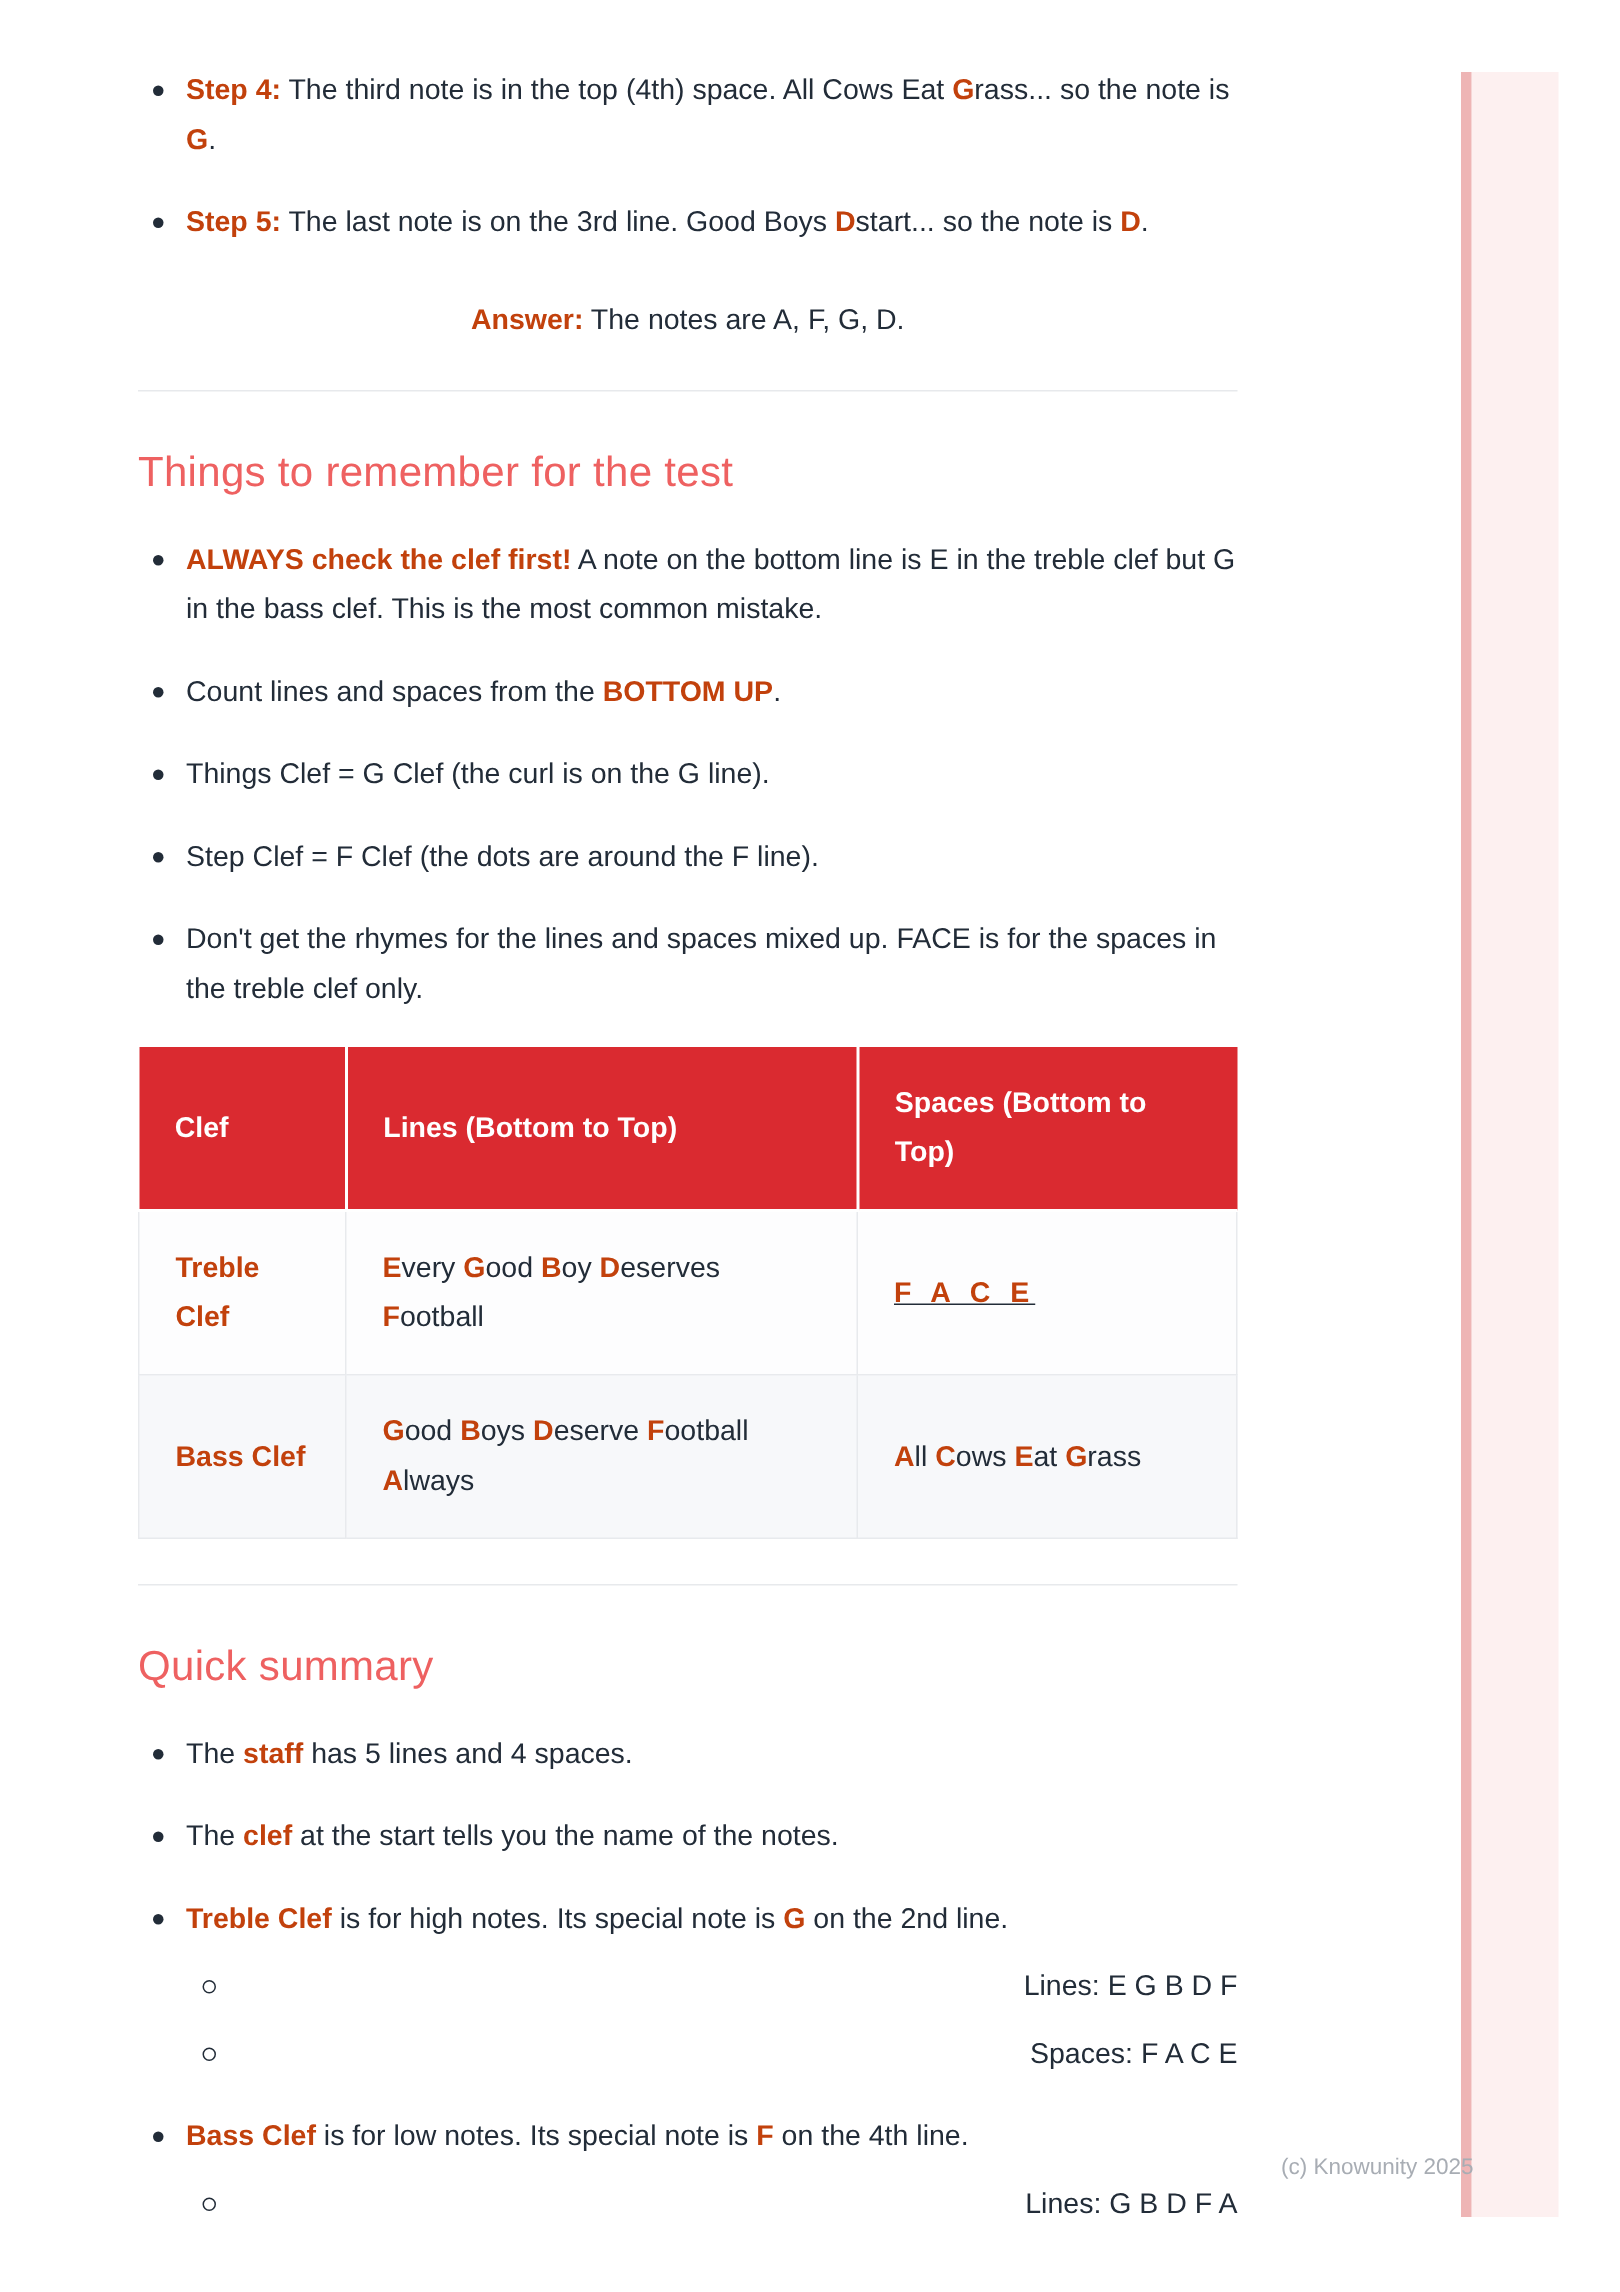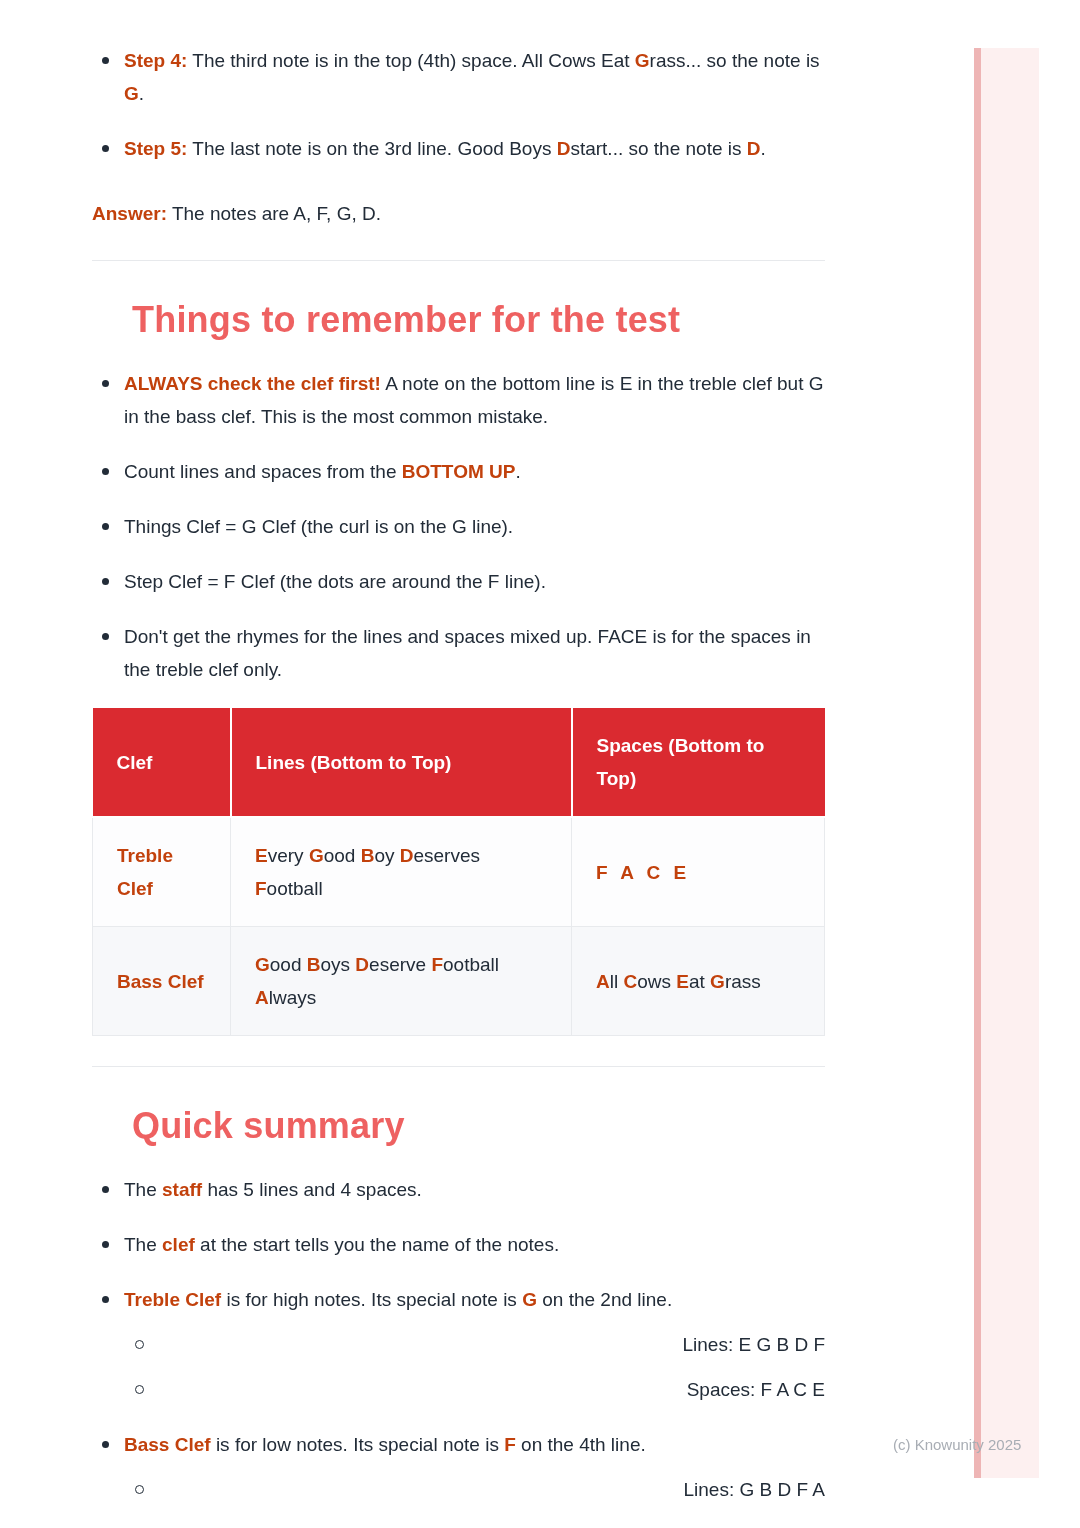--- a/index.html
+++ b/index.html
@@ -9,21 +9,21 @@
     background:#ffffff;
     font-family:"Liberation Sans","DejaVu Sans",sans-serif;
     color:#222c38;
     overflow:hidden;
   }
   .content {
     position:absolute;
     left:92px; top:44px;
     width:733px;
   }
-  .body-text { font-size:19px; line-height:33px; }
+  .body-text { font-size:19px; line-height:33px;text-align:center; }
   strong { font-weight:700; color:#c2410c; }
 
   ul.bullets { list-style:none; }
   ul.bullets > li {
     position:relative;
     padding-left:32px;
     margin-bottom:22px;
     font-size:19px; line-height:33px;
   }
   ul.bullets > li::before {
@@ -52,26 +52,25 @@
   }
 
   .answer { margin-top:32px; margin-bottom:0; }
 
   hr.divider {
     border:none;
     border-top:1px solid #e7e9ec;
     margin:30px 0 38px 0;
   }
   h2.section-title {
-    font-size:36px;
-    font-weight:700;
+    font-size:28px;
+    font-weight:400;
     color:#ee6161;
     letter-spacing:0.2px;
     margin-bottom:26px;
-    margin-left:40px;
   }
 
   table.clef-table {
     width:100%;
     border-collapse:collapse;
     margin:16px 0 6px 0;
     font-size:19px;
     line-height:33px;
   }
   table.clef-table th {
@@ -87,39 +86,39 @@
   table.clef-table th:last-child { border-right:none; }
   table.clef-table td {
     padding:21px 24px;
     border:1px solid #e8eaed;
     vertical-align:middle;
   }
   table.clef-table col.c1 { width:138px; }
   table.clef-table col.c2 { width:341px; }
   table.clef-table tbody tr:nth-child(1) { background:#fdfdfe; }
   table.clef-table tbody tr:nth-child(2) { background:#f7f8fa; }
-  .face-spacing { letter-spacing:4px; }
+  .face-spacing { letter-spacing:4px;text-decoration:underline; }
 
   .summary-block { margin-top:0; }
 
   .edge-accent-line {
     position:absolute;
     left:974px; top:48px;
     width:7px; height:1430px;
     background:#eeb5b5;
   }
   .edge-accent-fill {
     position:absolute;
     left:981px; top:48px;
     width:58px; height:1430px;
     background:#fdf0f0;
   }
   .footer-credit {
     position:absolute;
-    left:893px; top:1436px;
+    left:854px; top:1436px;
     font-size:15px;
     color:#a8adb4;
     white-space:nowrap;
     z-index:2;
   }
 </style>
 </head>
 <body>
 
 <div class="content">

